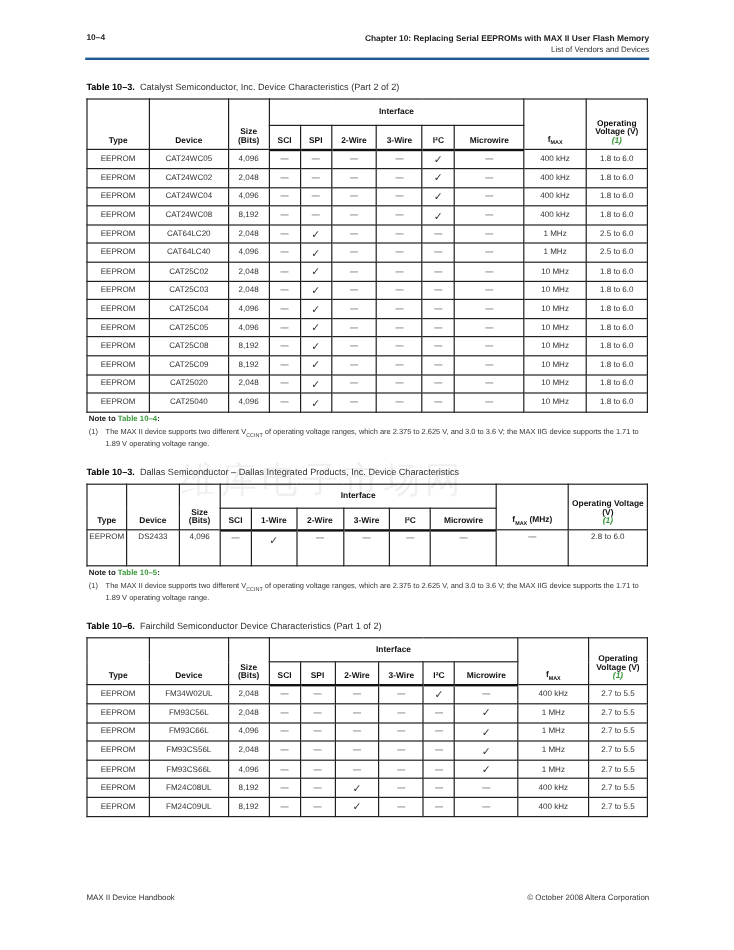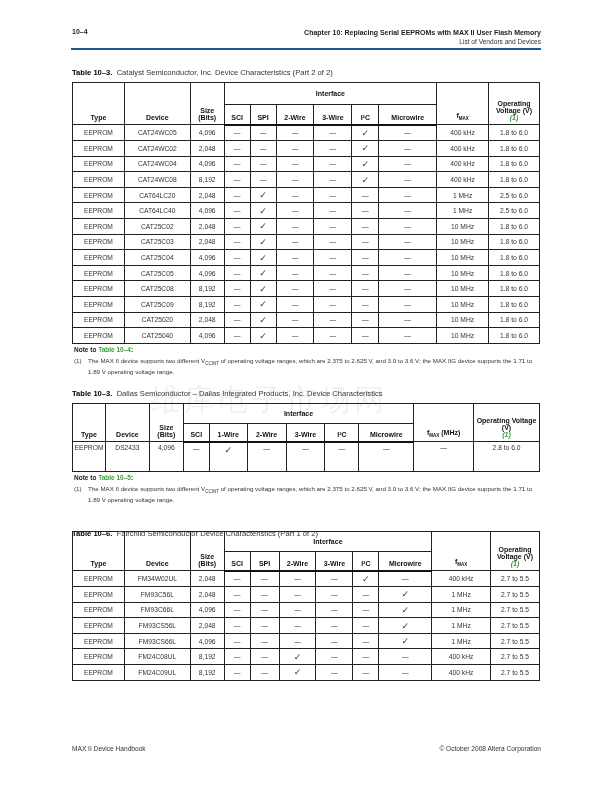--- a/index.html
+++ b/index.html
@@ -327,21 +327,21 @@
     </tbody>
 </table>
 <div class="note-title" style="top:474px;">
   <span>Note to </span><span class="tref">Table 10–5</span><span>:</span>
 </div>
 <div class="note-body" style="top:485px;">
   <span class="num">(1)</span>
   <span class="txt"><span>The MAX II device supports two different V</span><sub class="cc">CCINT</sub><span> of operating voltage ranges, which are 2.375 to 2.625 V, and 3.0 to 3.6 V; the MAX IIG device supports the 1.71 to 1.89 V operating voltage range.</span></span>
 </div>
 
-<div class="caption" style="top:517px;margin-top:12px;">
+<div class="caption" style="top:517px;">
   <b>Table 10–6.</b>&nbsp;
   <span>Fairchild Semiconductor Device Characteristics  (Part 1 of 2)</span>
 </div>
 <table class="dt" style="top:531px;">
   <colgroup>
     <col style="width:52px">
       <col style="width:66px">
       <col style="width:34px">
     <col style="width:26px">
       <col style="width:29px">

